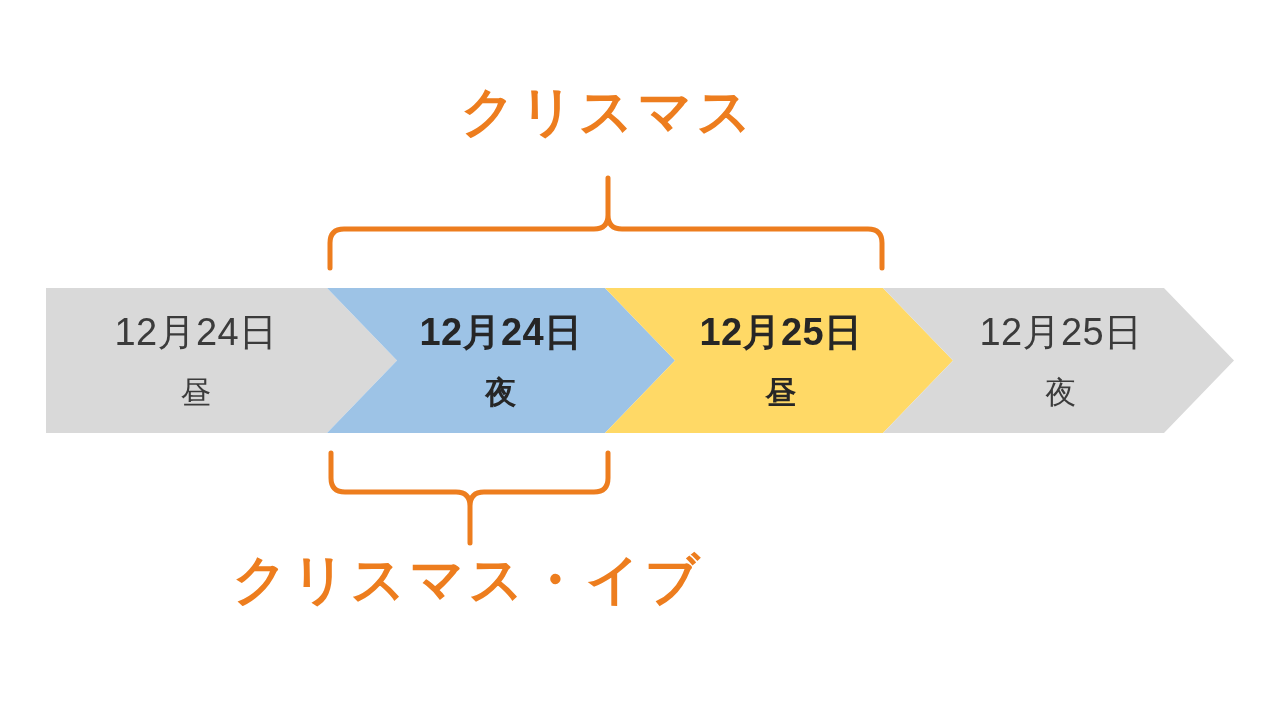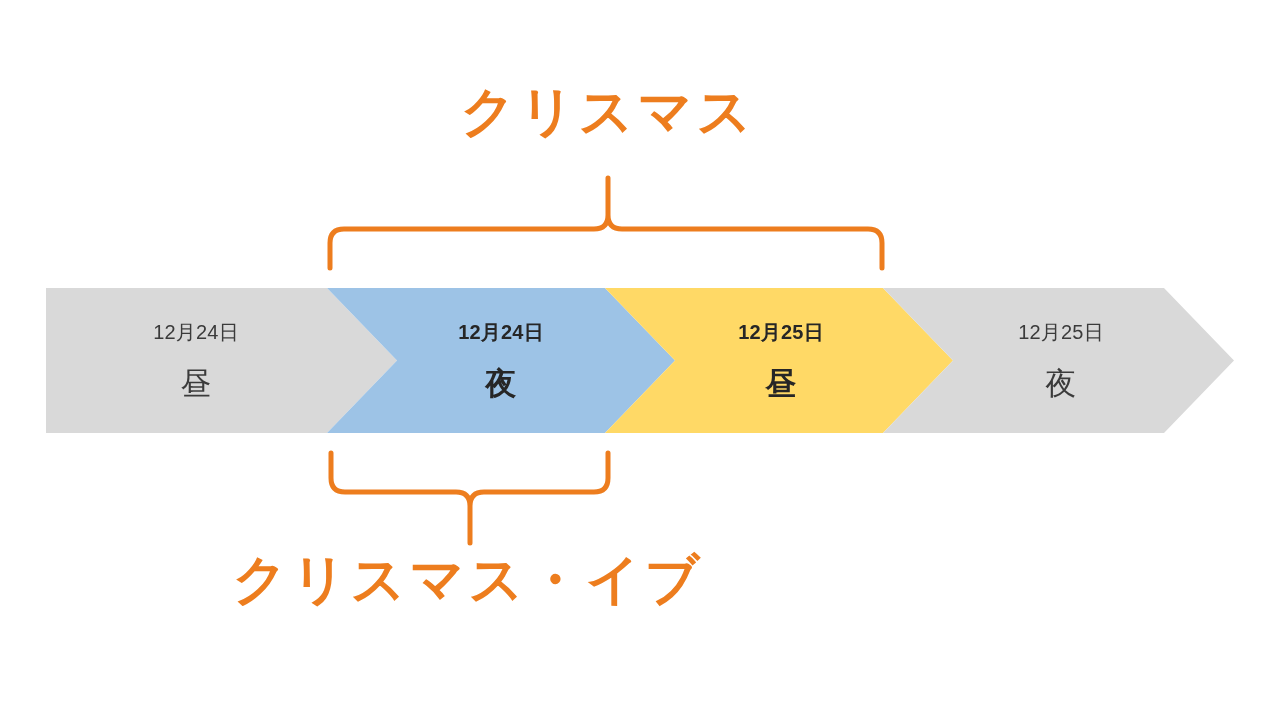--- a/index.html
+++ b/index.html
@@ -72,21 +72,21 @@
     height: 145px;
     display: flex;
     flex-direction: column;
     align-items: center;
     justify-content: center;
     gap: 26px;
     color: #3B3B3B;
     line-height: 1;
     pointer-events: none;
   }
-  .seg-date { font-size: 20px; letter-spacing: 0.01em; }
+  .seg-date { font-size: 38px; letter-spacing: 0.01em; }
   .seg-part { font-size: 31px; letter-spacing: 0.01em; }
   .seg-text.emph { color: #262626; }
   .seg-text.emph .seg-date,
   .seg-text.emph .seg-part { font-weight: bold; }
 </style>
 </head>
 <body>
 
 <div id="timeline">
 

